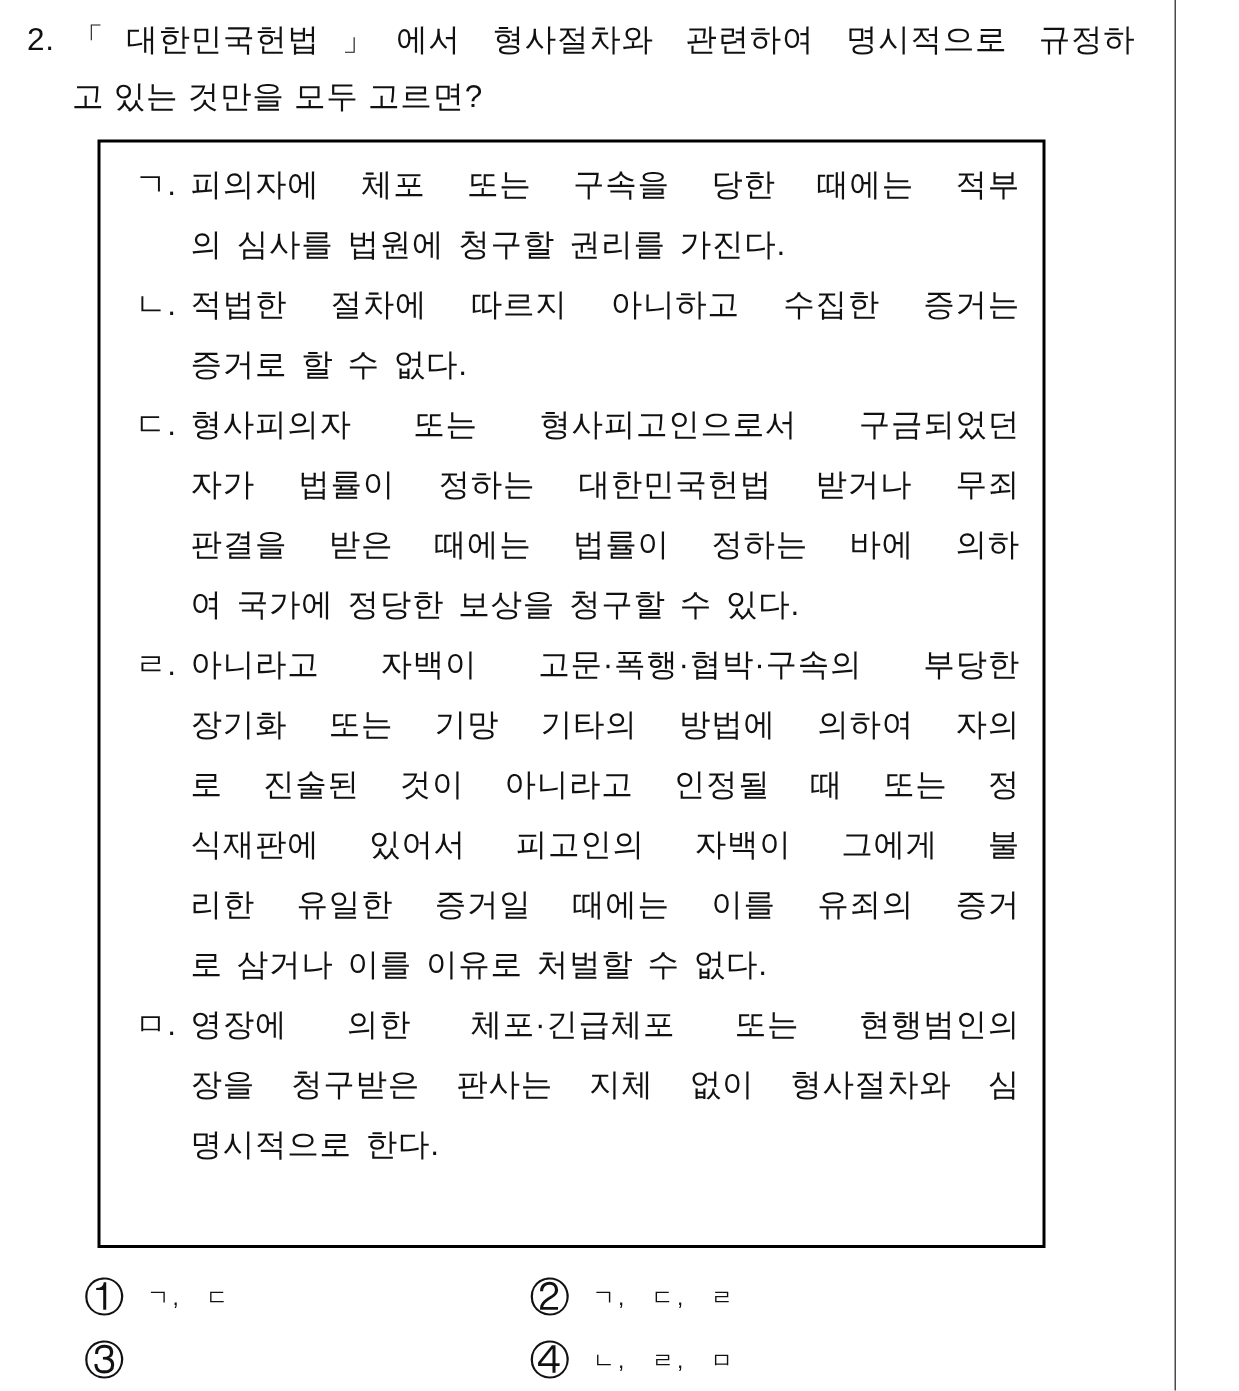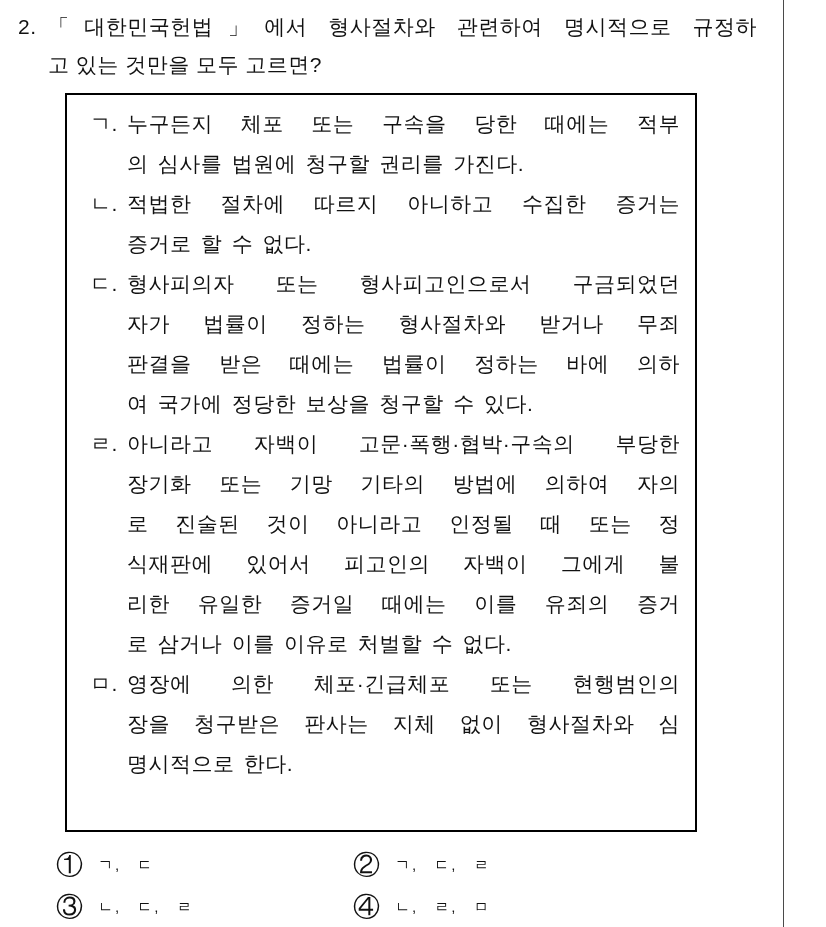--- a/index.html
+++ b/index.html
@@ -111,38 +111,38 @@
     <div class="just">「대한민국헌법」에서 형사절차와 관련하여 명시적으로 규정하</div>
     <div>고 있는 것만을 모두 고르면?</div>
   </div>
 </div>
 
 <div class="items-box">
 
   <div class="item">
     <div class="item-marker">ㄱ.</div>
     <div class="item-lines">
-      <div class="just">누구든지 체포 또는 구속을 당한 때에는 적부</div>
+      <div class="just">피의자에 체포 또는 구속을 당한 때에는 적부</div>
       <div>의 심사를 법원에 청구할 권리를 가진다.</div>
     </div>
   </div>
 
   <div class="item">
     <div class="item-marker">ㄴ.</div>
     <div class="item-lines">
       <div class="just">적법한 절차에 따르지 아니하고 수집한 증거는</div>
       <div>증거로 할 수 없다.</div>
     </div>
   </div>
 
   <div class="item">
     <div class="item-marker">ㄷ.</div>
     <div class="item-lines">
       <div class="just">형사피의자 또는 형사피고인으로서 구금되었던</div>
-      <div class="just">자가 법률이 정하는 형사절차와 받거나 무죄</div>
+      <div class="just">자가 법률이 정하는 대한민국헌법 받거나 무죄</div>
       <div class="just">판결을 받은 때에는 법률이 정하는 바에 의하</div>
       <div>여 국가에 정당한 보상을 청구할 수 있다.</div>
     </div>
   </div>
 
   <div class="item">
     <div class="item-marker">ㄹ.</div>
     <div class="item-lines">
       <div class="just">아니라고 자백이 고문·폭행·협박·구속의 부당한</div>
       <div class="just">장기화 또는 기망 기타의 방법에 의하여 자의</div>
@@ -168,21 +168,20 @@
   <div class="choice">
     <span class="choice-num">①</span>
     <span class="choice-label">ㄱ, ㄷ</span>
   </div>
   <div class="choice">
     <span class="choice-num">②</span>
     <span class="choice-label">ㄱ, ㄷ, ㄹ</span>
   </div>
   <div class="choice">
     <span class="choice-num">③</span>
-    <span class="choice-label">ㄴ, ㄷ, ㄹ</span>
   </div>
   <div class="choice">
     <span class="choice-num">④</span>
     <span class="choice-label">ㄴ, ㄹ, ㅁ</span>
   </div>
 </div>
 
 <div class="col-divider"></div>
 
 </body></html>

